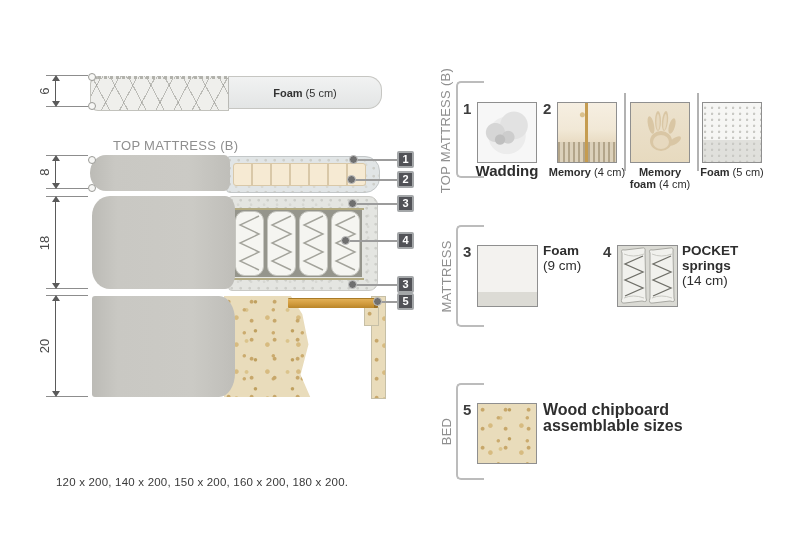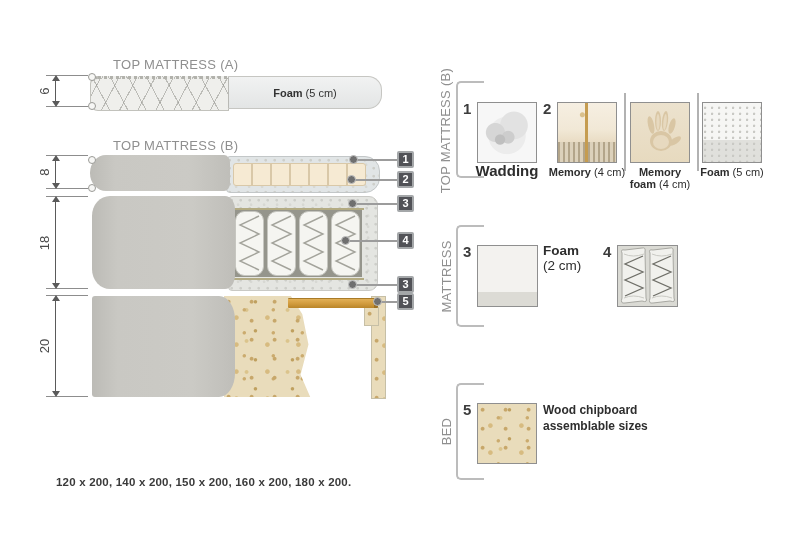--- a/index.html
+++ b/index.html
@@ -101,21 +101,21 @@
       repeating-linear-gradient(90deg,#b3a58a 0 2px,#dcd1bb 2px 5px);}
   .sw-memory{background:linear-gradient(180deg,#ece2ce 0%,#e7dabf 100%);overflow:hidden;}
   .sw-foam5{background:
     radial-gradient(circle at 30% 80%,#c9c9c4 0 .9px,transparent 1.6px),
     linear-gradient(180deg,#f6f6f4 0 62%,#e0e0dc 62% 100%);
     background-size:7px 6px,100% 100%;}
   .sw-foam2{background:linear-gradient(180deg,#f3f2ef 0 76%,#dcdbd5 76% 100%);}
   .sw-springs{background:#dadad4;}
 
   .footer-title{position:absolute;font-size:12.5px;color:#8f8f8f;}
-  .footer-sizes{position:absolute;font-size:11.5px;font-weight:bold;color:#3a3a3a;letter-spacing:.2px;}
+  .footer-sizes{position:absolute;font-size:11.5px;font-weight:normal;color:#3a3a3a;letter-spacing:.2px;}
 </style>
 </head>
 <body>
 
 <div class="canvas">
 
   <div class="dim" style="top:75px;height:32px;">
     <div class="tick top"></div>
     <div class="tick bot"></div>
     <div class="vline"></div>
@@ -141,21 +141,20 @@
   </div>
   <div class="dim" style="top:295px;height:102px;">
     <div class="tick top"></div>
     <div class="tick bot"></div>
     <div class="vline"></div>
     <div class="arr up"></div>
     <div class="arr dn"></div>
     <div class="num">20</div>
   </div>
 
-  <div class="dtitle" style="left:113px;top:57px;">TOP MATTRESS (A)</div>
   <div class="abs quiltA"></div>
   <div class="abs foamA">
     <span><b>Foam</b><span> (5 cm)</span></span>
   </div>
   <div class="pip" style="left:88px;top:73px;"></div>
   <div class="pip" style="left:88px;top:102px;"></div>
 
   <div class="dtitle" style="left:113px;top:138px;">TOP MATTRESS (B)</div>
   <div class="abs wadB speck"></div>
   <div class="abs creamB"></div>
@@ -259,21 +258,21 @@
     <span class="b">Foam</span><span> (5 cm)</span>
   </div>
 
   <div class="vtext" style="left:409px;top:269px;width:75px;">MATTRESS</div>
   <div class="bracket" style="left:456px;top:225px;height:98px;"></div>
 
   <div class="lnum" style="left:463px;top:243px;">3</div>
   <div class="swatch sw-foam2" style="left:477px;top:245px;width:61px;height:62px;"></div>
   <div class="sideLbl" style="left:543px;top:243px;">
     <span class="b">Foam</span><br>
-    <span>(2 cm)</span>
+    <span>(9 cm)</span>
   </div>
 
   <div class="lnum" style="left:603px;top:243px;">4</div>
   <div class="swatch sw-springs" style="left:617px;top:245px;width:61px;height:62px;">
     <svg width="58" height="59" viewBox="0 0 58 59" xmlns="http://www.w3.org/2000/svg">
       <g fill="#f1f1ed" stroke="#a8a8a2" stroke-width="1">
         <path d="M4,7 Q2,3 7,4 L24,2 Q28,1 27,6 L28,52 Q30,57 24,55 L7,57 Q2,58 4,52 Z"></path>
         <path d="M32,7 Q30,3 35,4 L52,2 Q56,1 55,6 L56,52 Q58,57 52,55 L35,57 Q30,58 32,52 Z"></path>
       </g>
       <g fill="none" stroke="#6f6f68" stroke-width="1.3">
@@ -281,26 +280,31 @@
         <polyline points="53,10 35,18 53,26 35,34 53,42 35,50"></polyline>
       </g>
       <g fill="none" stroke="#c9c9c3" stroke-width="1">
         <path d="M6,8 Q15,12 26,8"></path>
           <path d="M6,52 Q15,48 26,52"></path>
         <path d="M34,8 Q43,12 54,8"></path>
           <path d="M34,52 Q43,48 54,52"></path>
       </g>
     </svg>
   </div>
+  <div class="sideLbl" style="left:682px;top:243px;">
+    <span class="b">POCKET</span><br>
+    <span class="b">springs</span><br>
+    <span>(14 cm)</span>
+  </div>
 
   <div class="vtext" style="left:430px;top:424px;width:32px;">BED</div>
   <div class="bracket" style="left:456px;top:383px;height:93px;"></div>
 
   <div class="lnum" style="left:463px;top:401px;">5</div>
   <div class="swatch chip" style="left:477px;top:403px;"></div>
-  <div class="sideLbl" style="left:543px;top:402px;font-size:12px;line-height:16px;">
+  <div class="sideLbl" style="left:543px;top:402px;font-size:16px;line-height:16px;">
     <span class="b">Wood chipboard</span><br>
     <span class="b">assemblable sizes</span>
   </div>
 
   <div class="footer-sizes" style="left:56px;top:476px;">120 x 200, 140 x 200, 150 x 200, 160 x 200, 180 x 200.</div>
 
 </div>
 
 </body></html>

